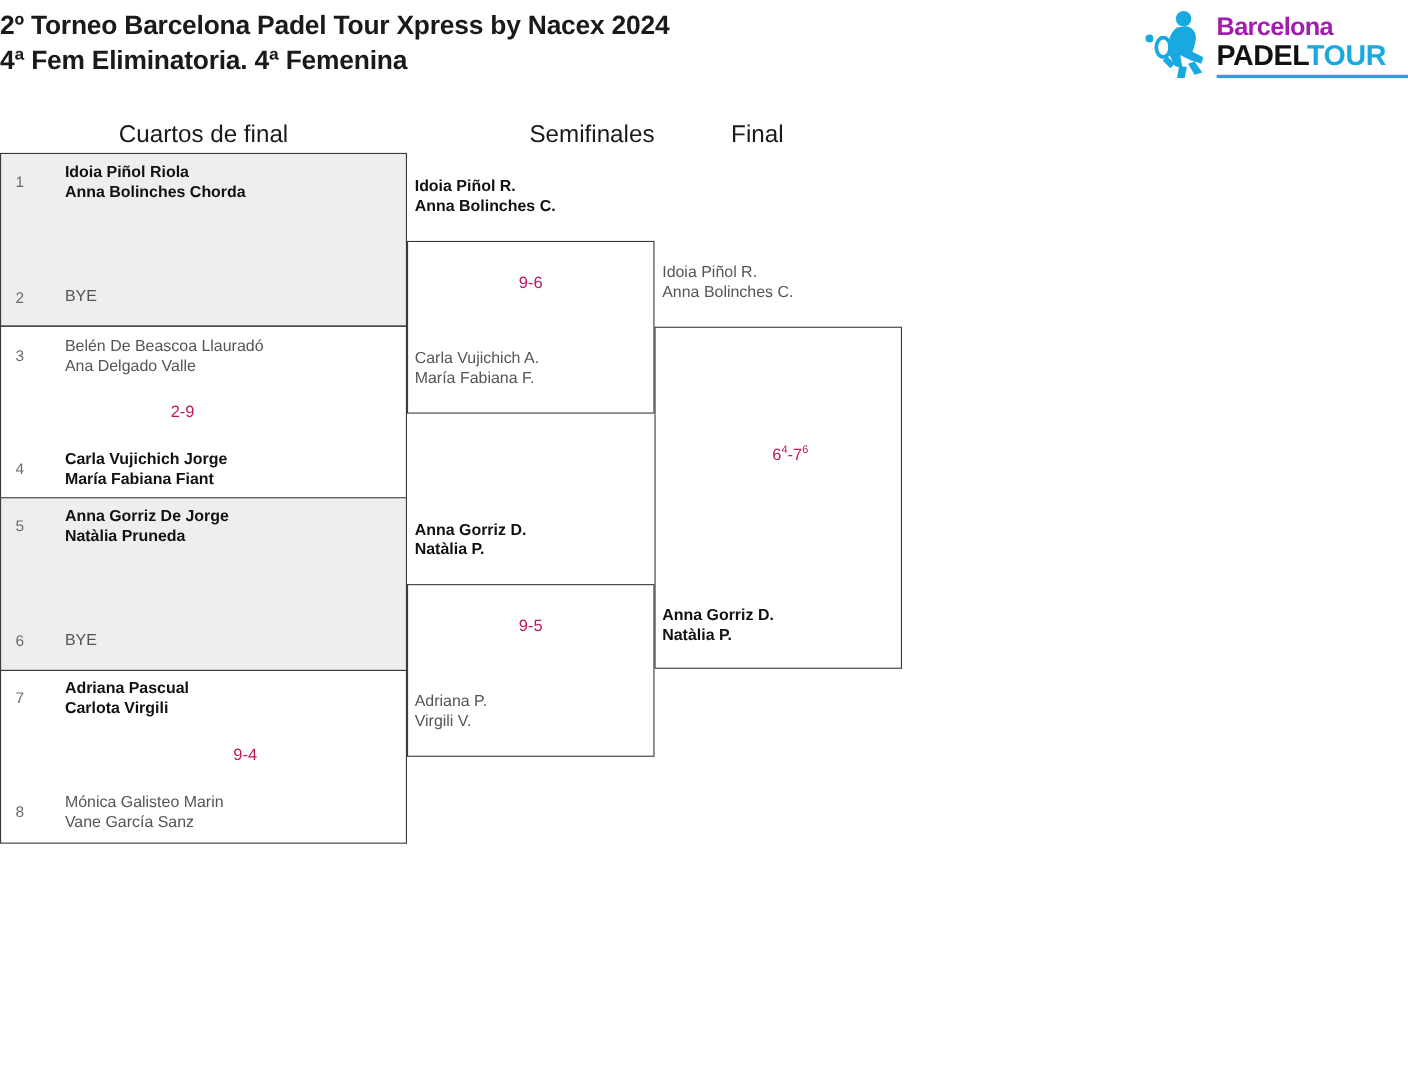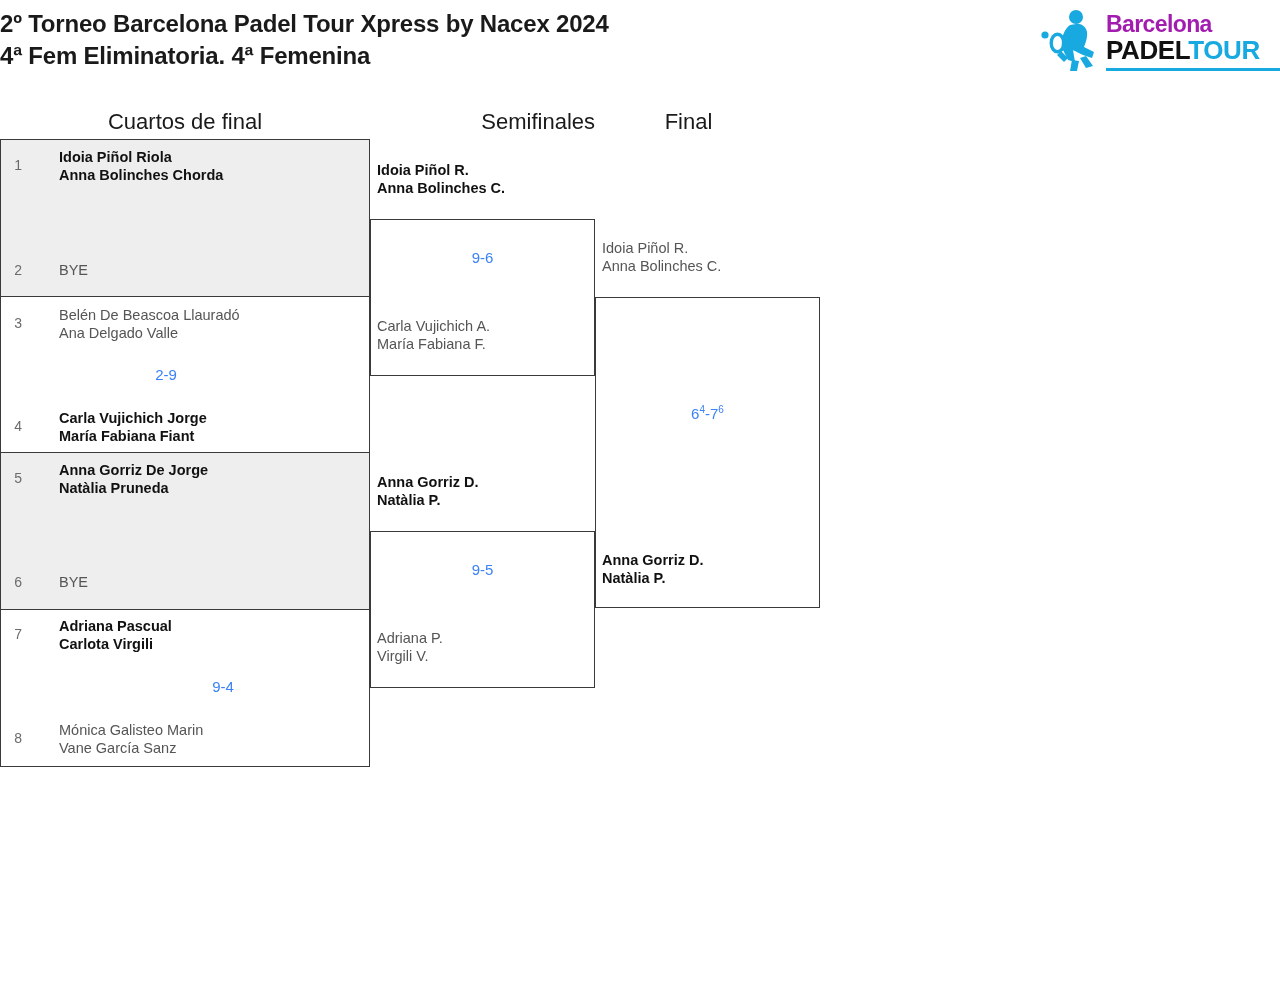--- a/index.html
+++ b/index.html
@@ -151,21 +151,21 @@
   .qf-team .seed { left: 4px; }
   .qf-team .team-names { left: 26px; margin-left: 33px; }
 
   
   .rd-team .team-names { left: 0px; }
 
   
   .score {
     position: absolute;
     font-size: 15px;
-    color: #3b82f6;
+    color: #be185d;
     text-align: center;
     white-space: nowrap;
   }
   .score sup {
     font-size: 10px;
     vertical-align: super;
     line-height: 0;
   }
 </style>
 </head>
@@ -306,21 +306,21 @@
       <div class="pname">Virgili V.</div>
     </div>
   </div>
 
   <div class="team rd-team loser" style="left:602px; top:239px;">
     <div class="team-names">
       <div class="pname">Idoia Piñol R.</div>
       <div class="pname">Anna Bolinches C.</div>
     </div>
   </div>
-  <div class="score" style="left:595px; top:405px; width:225px;">
+  <div class="score" style="left:595px; top:405px; width:225px;padding-left:11px;">
     <span>6</span><sup>4</sup><span>-</span><span>7</span><sup>6</sup>
   </div>
   <div class="team rd-team winner" style="left:602px; top:551px;">
     <div class="team-names">
       <div class="pname">Anna Gorriz D.</div>
       <div class="pname">Natàlia P.</div>
     </div>
   </div>
 
 </div>

